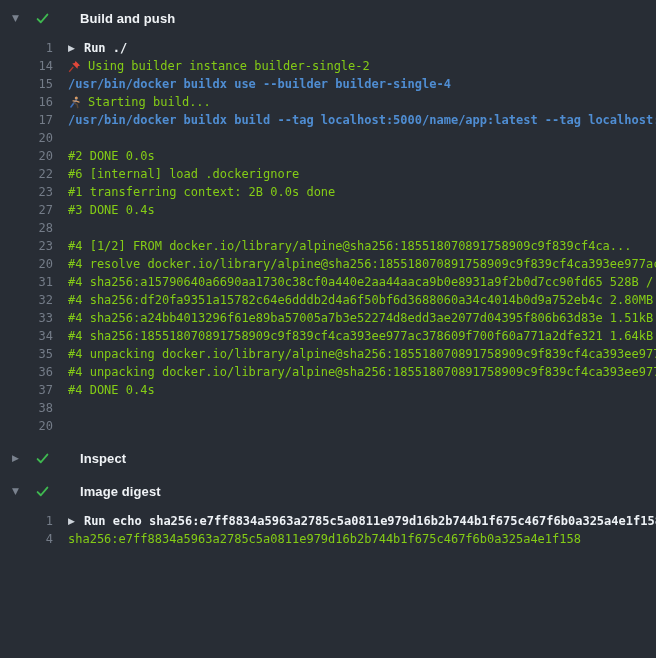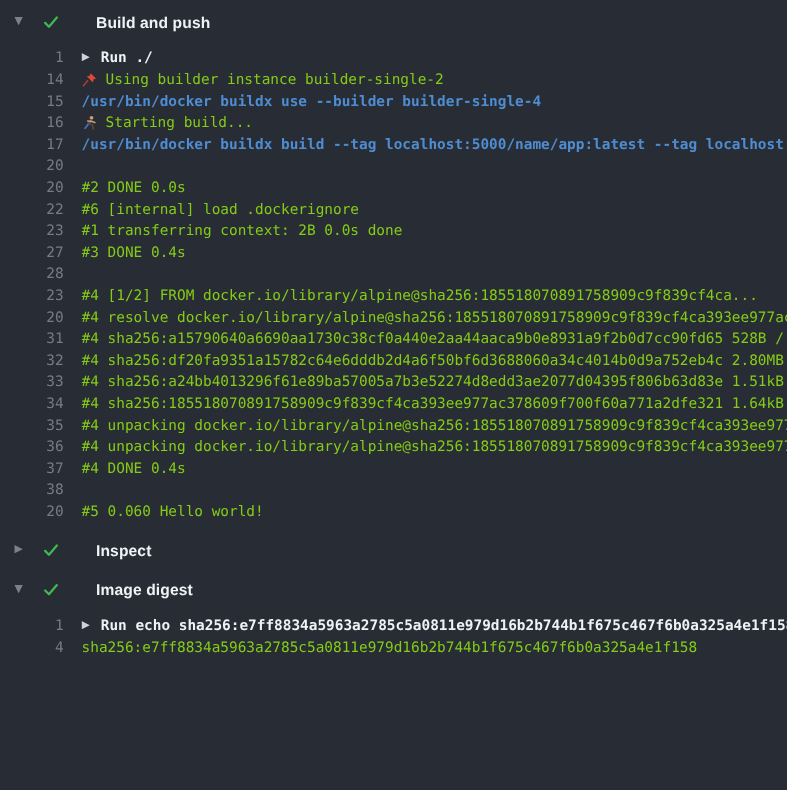--- a/index.html
+++ b/index.html
@@ -83,21 +83,21 @@
         <div class="row"><span class="num">23</span><span class="txt output"><span>#4 [1/2] FROM docker.io/library/alpine@sha256:185518070891758909c9f839cf4ca...</span></span></div>
         <div class="row"><span class="num">20</span><span class="txt output"><span>#4 resolve docker.io/library/alpine@sha256:185518070891758909c9f839cf4ca393ee977ac3</span></span></div>
         <div class="row"><span class="num">31</span><span class="txt output"><span>#4 sha256:a15790640a6690aa1730c38cf0a440e2aa44aaca9b0e8931a9f2b0d7cc90fd65 528B / 5</span></span></div>
         <div class="row"><span class="num">32</span><span class="txt output"><span>#4 sha256:df20fa9351a15782c64e6dddb2d4a6f50bf6d3688060a34c4014b0d9a752eb4c 2.80MB /</span></span></div>
         <div class="row"><span class="num">33</span><span class="txt output"><span>#4 sha256:a24bb4013296f61e89ba57005a7b3e52274d8edd3ae2077d04395f806b63d83e 1.51kB /</span></span></div>
         <div class="row"><span class="num">34</span><span class="txt output"><span>#4 sha256:185518070891758909c9f839cf4ca393ee977ac378609f700f60a771a2dfe321 1.64kB /</span></span></div>
         <div class="row"><span class="num">35</span><span class="txt output"><span>#4 unpacking docker.io/library/alpine@sha256:185518070891758909c9f839cf4ca393ee977a</span></span></div>
         <div class="row"><span class="num">36</span><span class="txt output"><span>#4 unpacking docker.io/library/alpine@sha256:185518070891758909c9f839cf4ca393ee977a</span></span></div>
         <div class="row"><span class="num">37</span><span class="txt output"><span>#4 DONE 0.4s</span></span></div>
         <div class="row"><span class="num">38</span><span class="txt blank"><span></span></span></div>
-        <div class="row"><span class="num">20</span><span class="txt output"><span>#5 0.060 Hello world!</span></span></div>
+        <div class="row"><span class="num">20</span></div>
       </div>
     </div>
     <div class="section sec-inspect">
       <div class="sec-header">
         <span class="tri">▶</span>
         <span class="check">
           <svg viewBox="0 0 16 16">
             <path fill="none" stroke="#3fb950" stroke-width="2" stroke-linecap="round" stroke-linejoin="round" d="M2.8 8.6l3.4 3.4 7-8.2"></path>
           </svg>
         </span>

